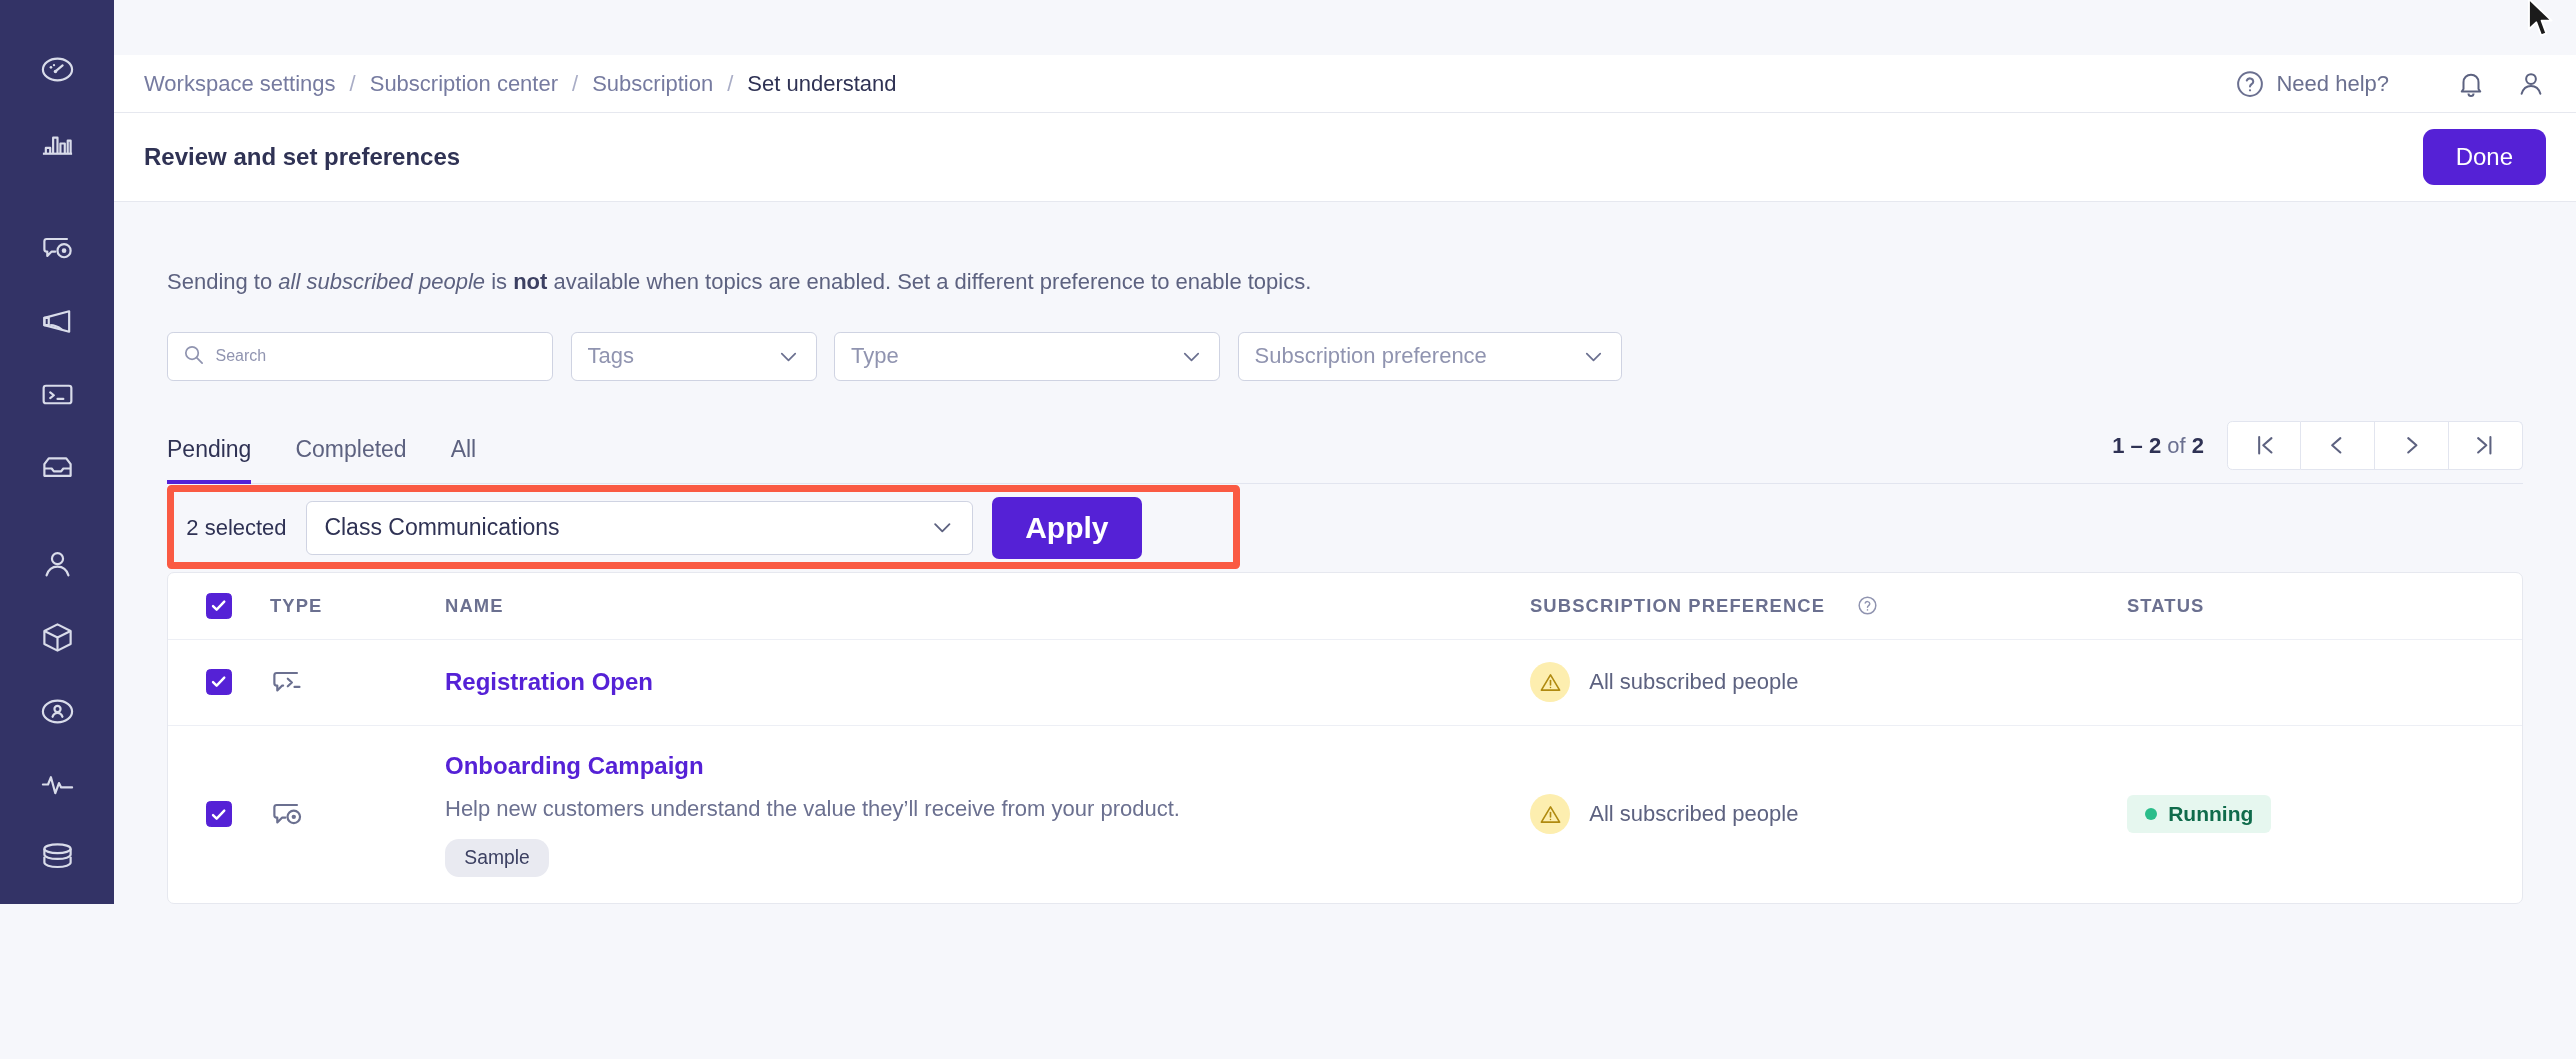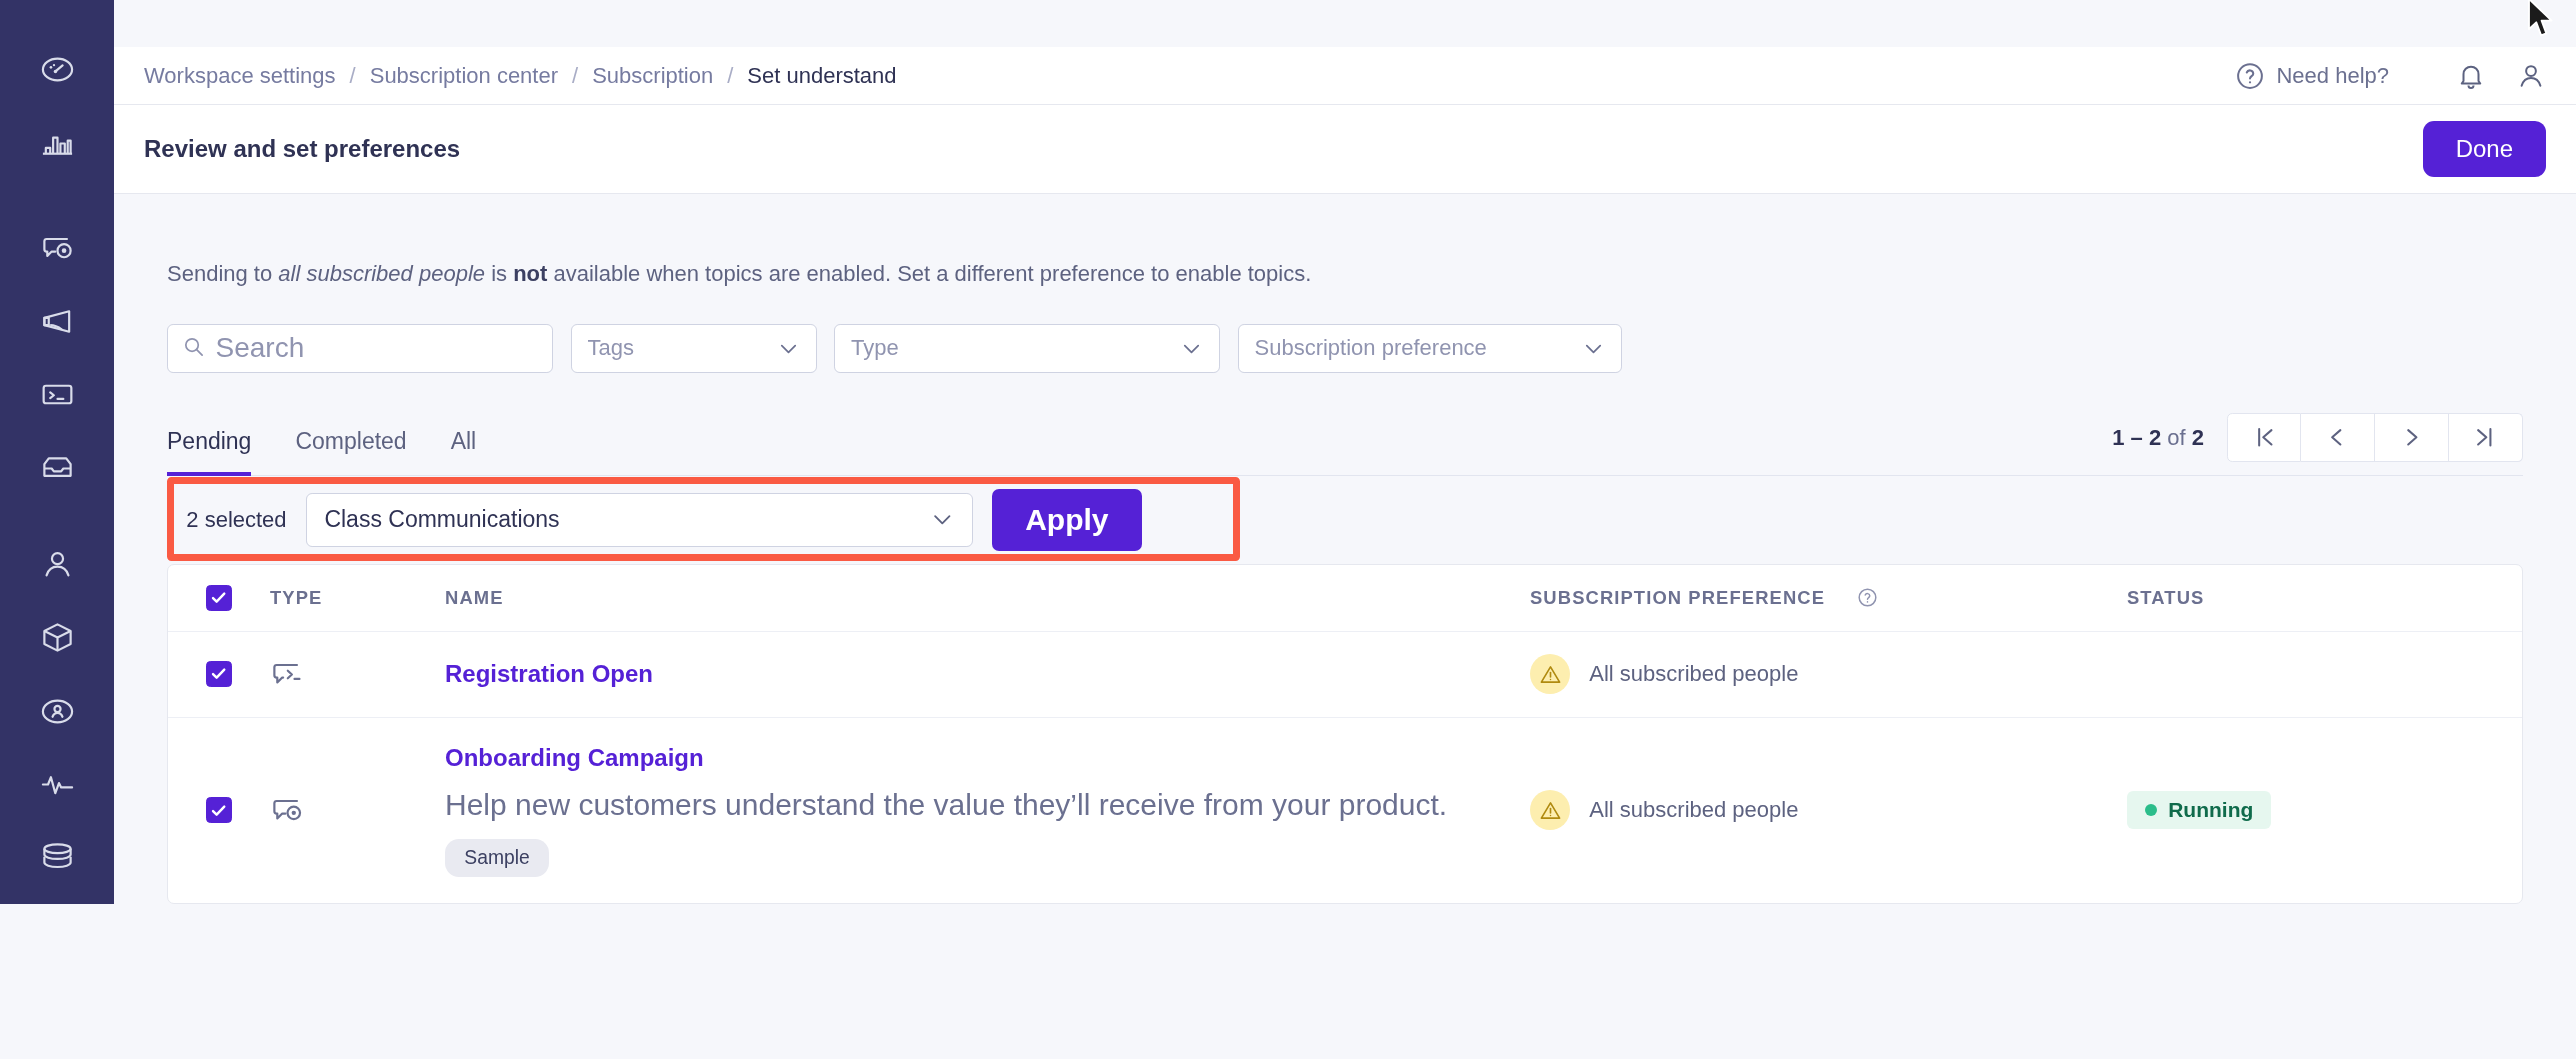--- a/index.html
+++ b/index.html
@@ -84,21 +84,21 @@
   
   .filters { display: flex; gap: 17.5px; margin-top: 37px; }
   .search-box {
     width: 386px; height: 49px; background: #fff;
     border: 0.9px solid #cfd3e2; border-radius: 6.1px;
     display: flex; align-items: center; padding: 0 14px; gap: 10.5px;
   }
   .search-box svg { width: 23px; height: 23px; color: #9094b0; flex: 0 0 23px; }
   .search-box input {
     border: none; outline: none; background: transparent;
-    font-family: inherit; font-size: 28px; color: #6d28d9; width: 100%;
+    font-family: inherit; font-size: 16px; color: #6d28d9; width: 100%;
   }
   .search-box input::placeholder { color: #9094b0; }
   .sel {
     height: 49px; background: #fff;
     border: 0.9px solid #cfd3e2; border-radius: 6.1px;
     display: flex; align-items: center; justify-content: space-between;
     padding: 0 16px; cursor: pointer;
   }
   .sel .lbl { font-size: 22px; color: #9094b0; }
   .sel .chev { color: #6b7090; display: flex; }
@@ -186,21 +186,21 @@
     display: flex; align-items: center; justify-content: center;
     cursor: pointer;
   }
   .cb svg { width: 19.3px; height: 19.3px; color: #fff; display: block; }
 
   .type-ico { color: #6b7090; display: flex; }
   .type-ico svg { width: 35px; height: 35px; display: block; }
 
   .row-body { padding: 26px 0; }
   .rname { font-size: 24px; font-weight: bold; color: #5521d6; cursor: pointer; }
-  .rdesc { font-size: 30px; color: #6b7090; margin-top: 16px; }
+  .rdesc { font-size: 22px; color: #6b7090; margin-top: 16px; }
   .chip {
     display: inline-block; margin-top: 17.5px;
     background: #e9eaf1; color: #3c4062;
     font-size: 19.3px; border-radius: 14px; padding: 8px 19.3px;
   }
 
   .warn-circle {
     width: 40px; height: 40px; border-radius: 50%;
     background: #fdeeaf; display: flex; align-items: center; justify-content: center;
     flex: 0 0 40px;

